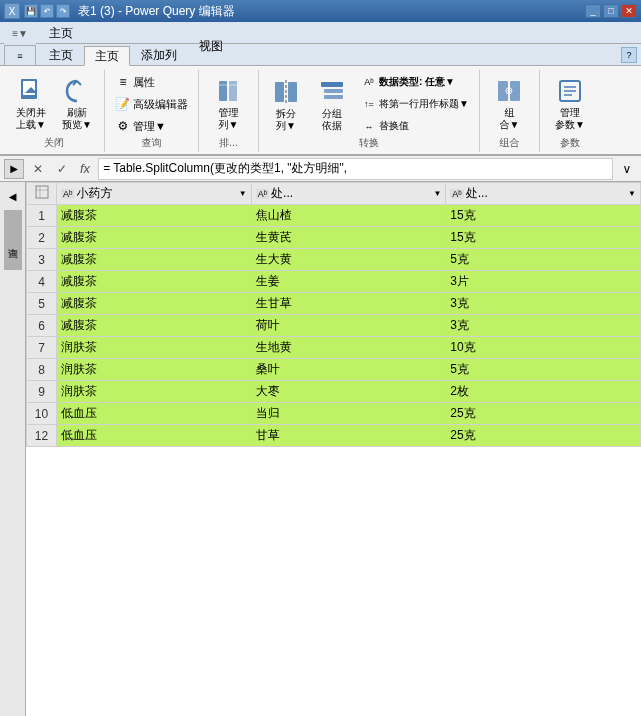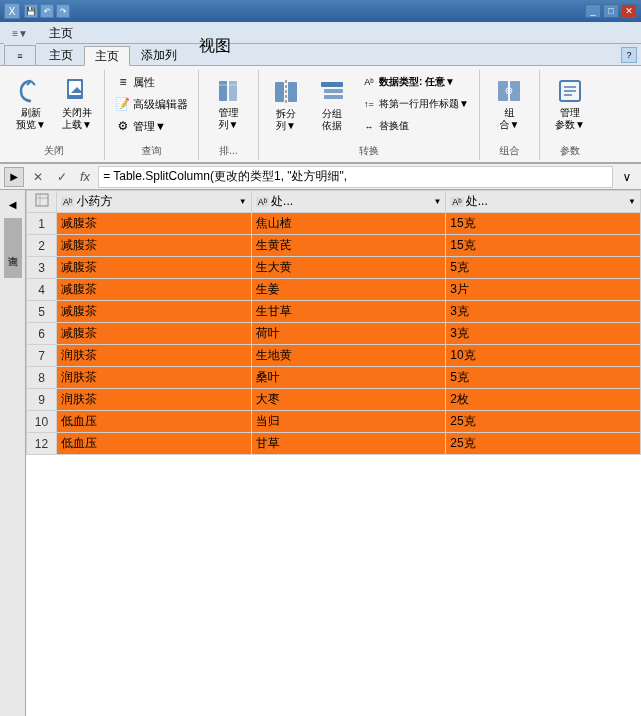--- a/index.html
+++ b/index.html
@@ -63,21 +63,21 @@
     .ribbon-group:last-child { border-right: none; }
     .ribbon-group-content {
       display: flex;
       align-items: flex-start;
       gap: 4px;
       flex: 1;
     }
     .ribbon-group-label {
       font-size: 10px;
       color: #555;
-      margin-top: 8px;
+      margin-top: 0;
       text-align: center;
     }
     .ribbon-btn-large {
       display: flex;
       flex-direction: column;
       align-items: center;
       cursor: pointer;
       padding: 2px 4px;
       border: 1px solid transparent;
       border-radius: 2px;
@@ -170,21 +170,21 @@
       position: sticky;
       top: 0;
       z-index: 1;
     }
     td.row-num {
       background: #e8e8e8;
       text-align: center;
       width: 30px;
       color: #333;
     }
-    td { background: #f97316; }
+    td { background: #bef264; }
     .col-header-row th { height: 22px; }
 
     
     .col-header {
       display: flex;
       align-items: center;
       justify-content: space-between;
       gap: 2px;
     }
 
@@ -195,65 +195,66 @@
 <body>
 
 <div class="title-bar">
   <div class="title-bar-left">
     <div class="title-bar-icon">X</div>
     <div style="display:flex;gap:2px;margin-right:4px;">
       <div style="width:14px;height:14px;background:#6fa0d0;border:1px solid #4a7eb5;display:flex;align-items:center;justify-content:center;font-size:8px;color:white;">💾</div>
       <div style="width:14px;height:14px;background:#6fa0d0;border:1px solid #4a7eb5;display:flex;align-items:center;justify-content:center;font-size:8px;color:white;">↶</div>
       <div style="width:14px;height:14px;background:#6fa0d0;border:1px solid #4a7eb5;display:flex;align-items:center;justify-content:center;font-size:8px;color:white;">↷</div>
     </div>
+    <span class="title-bar-text">表1 (3) - Power Query 编辑器</span>
   </div>
   <div class="title-bar-controls">
     <div class="title-btn">_</div>
     <div class="title-btn">□</div>
     <div class="title-btn close">✕</div>
   </div>
 </div>
 
 <div class="ribbon-tabs">
   <div style="position:absolute;left:4px;top:22px;width:32px;height:22px;background:#dce6f0;display:flex;align-items:center;justify-content:center;font-size:10px;color:#555;">≡▼</div>
   <div class="ribbon-tab">主页</div>
 
 </div>
 
 <div style="background:#dce6f0;height:22px;display:flex;align-items:flex-end;padding-left:4px;border-bottom:1px solid #aaa;position:relative;">
   <div style="width:32px;height:20px;background:#dce6f0;border:1px solid #aaa;border-bottom:none;display:flex;align-items:center;justify-content:center;font-size:9px;cursor:pointer;">≡</div>
   <div style="padding:3px 10px;font-size:12px;cursor:pointer;border:1px solid transparent;border-bottom:none;height:20px;display:flex;align-items:center;margin-left:2px;">主页</div>
   <div style="padding:3px 10px;font-size:12px;cursor:pointer;border:1px solid #aaa;border-bottom:1px solid #f5f5f5;height:20px;display:flex;align-items:center;background:#f5f5f5;margin-bottom:-1px;">主页</div>
   <div style="padding:3px 10px;font-size:12px;cursor:pointer;border:1px solid transparent;border-bottom:none;height:20px;display:flex;align-items:center;">添加列</div>
-  <div style="padding:3px 10px;font-size:16px;cursor:pointer;border:1px solid transparent;border-bottom:none;height:38px;display:flex;align-items:center;">视图</div>
+  <div style="padding:3px 10px;font-size:12px;cursor:pointer;border:1px solid transparent;border-bottom:none;height:38px;display:flex;align-items:center;">视图</div>
   <div style="position:absolute;right:4px;bottom:2px;width:16px;height:16px;background:#c0d8f0;border:1px solid #8ab0d0;display:flex;align-items:center;justify-content:center;font-size:9px;">?</div>
 </div>
 
 <div class="ribbon">
 
   <div class="ribbon-group">
     <div class="ribbon-group-content">
-      <div class="ribbon-btn-large">
-        <div class="ribbon-btn-icon-large">
-          <svg width="28" height="28" viewBox="0 0 28 28">
-            <path d="M14 4 C8 4 4 8 4 14 C4 20 8 24 14 24" stroke="#4a7eb5" stroke-width="2.5" fill="none"></path>
-            <path d="M14 4 L10 8 M14 4 L18 8" stroke="#4a7eb5" stroke-width="2" fill="none"></path>
-          </svg>
-        </div>
-        <div class="ribbon-btn-label">刷新<br>预览▼</div>
-      </div>
       <div class="ribbon-btn-large">
         <div class="ribbon-btn-icon-large">
           <svg width="28" height="28" viewBox="0 0 28 28">
             <rect x="4" y="2" width="16" height="20" fill="#4a7eb5" rx="1"></rect>
             <rect x="6" y="4" width="12" height="14" fill="white" rx="1"></rect>
             <polygon points="8,16 14,10 20,16" fill="#4a7eb5"></polygon>
           </svg>
         </div>
         <div class="ribbon-btn-label">关闭并<br>上载▼</div>
+      </div>
+      <div class="ribbon-btn-large">
+        <div class="ribbon-btn-icon-large">
+          <svg width="28" height="28" viewBox="0 0 28 28">
+            <path d="M14 4 C8 4 4 8 4 14 C4 20 8 24 14 24" stroke="#4a7eb5" stroke-width="2.5" fill="none"></path>
+            <path d="M14 4 L10 8 M14 4 L18 8" stroke="#4a7eb5" stroke-width="2" fill="none"></path>
+          </svg>
+        </div>
+        <div class="ribbon-btn-label">刷新<br>预览▼</div>
       </div>
     </div>
     <div class="ribbon-group-label">关闭</div>
   </div>
 
   <div class="ribbon-group">
     <div class="ribbon-group-content">
       <div class="ribbon-small-group">
         <div class="ribbon-btn-small">
           <span class="ribbon-icon-sm">≡</span>

